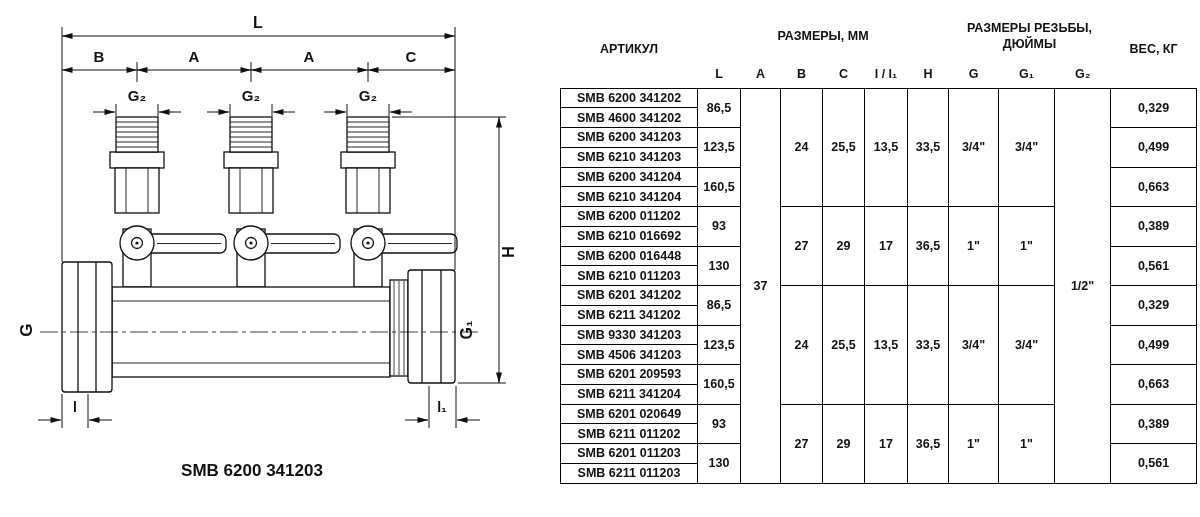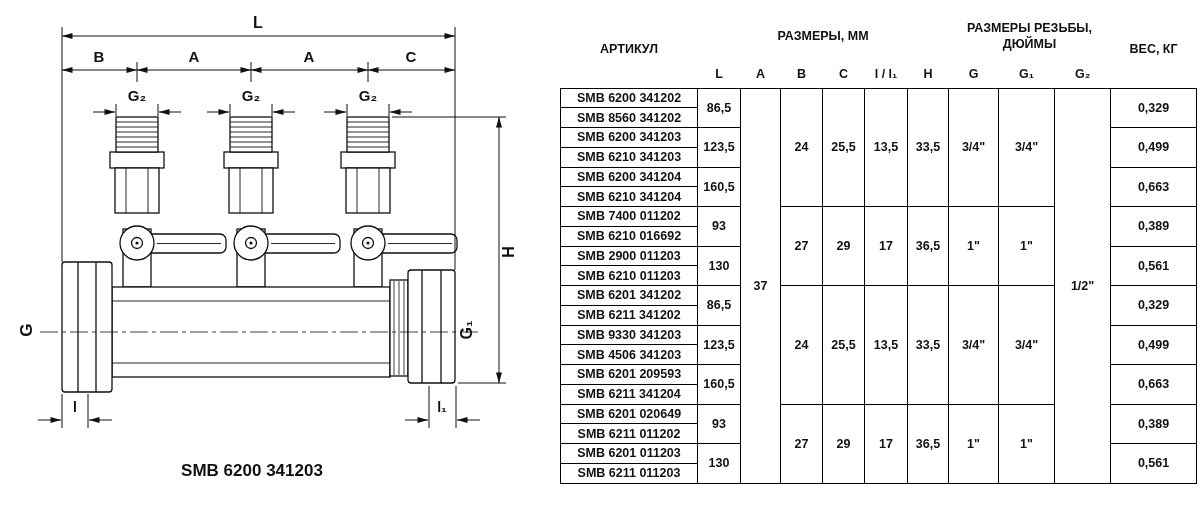--- a/index.html
+++ b/index.html
@@ -194,54 +194,54 @@
             <td rowspan="6">24</td>
             <td rowspan="6">25,5</td>
             <td rowspan="6">13,5</td>
             <td rowspan="6">33,5</td>
             <td rowspan="6">3/4"</td>
             <td rowspan="6">3/4"</td>
             <td rowspan="20">1/2"</td>
             <td rowspan="2">0,329</td>
           </tr>
           <tr>
-            <td>SMB 8560 341202</td>
+            <td>SMB 4600 341202</td>
           </tr>
           <tr>
             <td>SMB 6200 341203</td>
             <td rowspan="2">123,5</td>
             <td rowspan="2">0,499</td>
           </tr>
           <tr>
             <td>SMB 6210 341203</td>
           </tr>
           <tr>
             <td>SMB 6200 341204</td>
             <td rowspan="2">160,5</td>
             <td rowspan="2">0,663</td>
           </tr>
           <tr>
             <td>SMB 6210 341204</td>
           </tr>
           <tr>
-            <td>SMB 7400 011202</td>
+            <td>SMB 6200 011202</td>
             <td rowspan="2">93</td>
             <td rowspan="4">27</td>
             <td rowspan="4">29</td>
             <td rowspan="4">17</td>
             <td rowspan="4">36,5</td>
             <td rowspan="4">1"</td>
             <td rowspan="4">1"</td>
             <td rowspan="2">0,389</td>
           </tr>
           <tr>
             <td>SMB 6210 016692</td>
           </tr>
           <tr>
-            <td>SMB 2900 011203</td>
+            <td>SMB 6200 016448</td>
             <td rowspan="2">130</td>
             <td rowspan="2">0,561</td>
           </tr>
           <tr>
             <td>SMB 6210 011203</td>
           </tr>
           <tr>
             <td>SMB 6201 341202</td>
             <td rowspan="2">86,5</td>
             <td rowspan="6">24</td>

